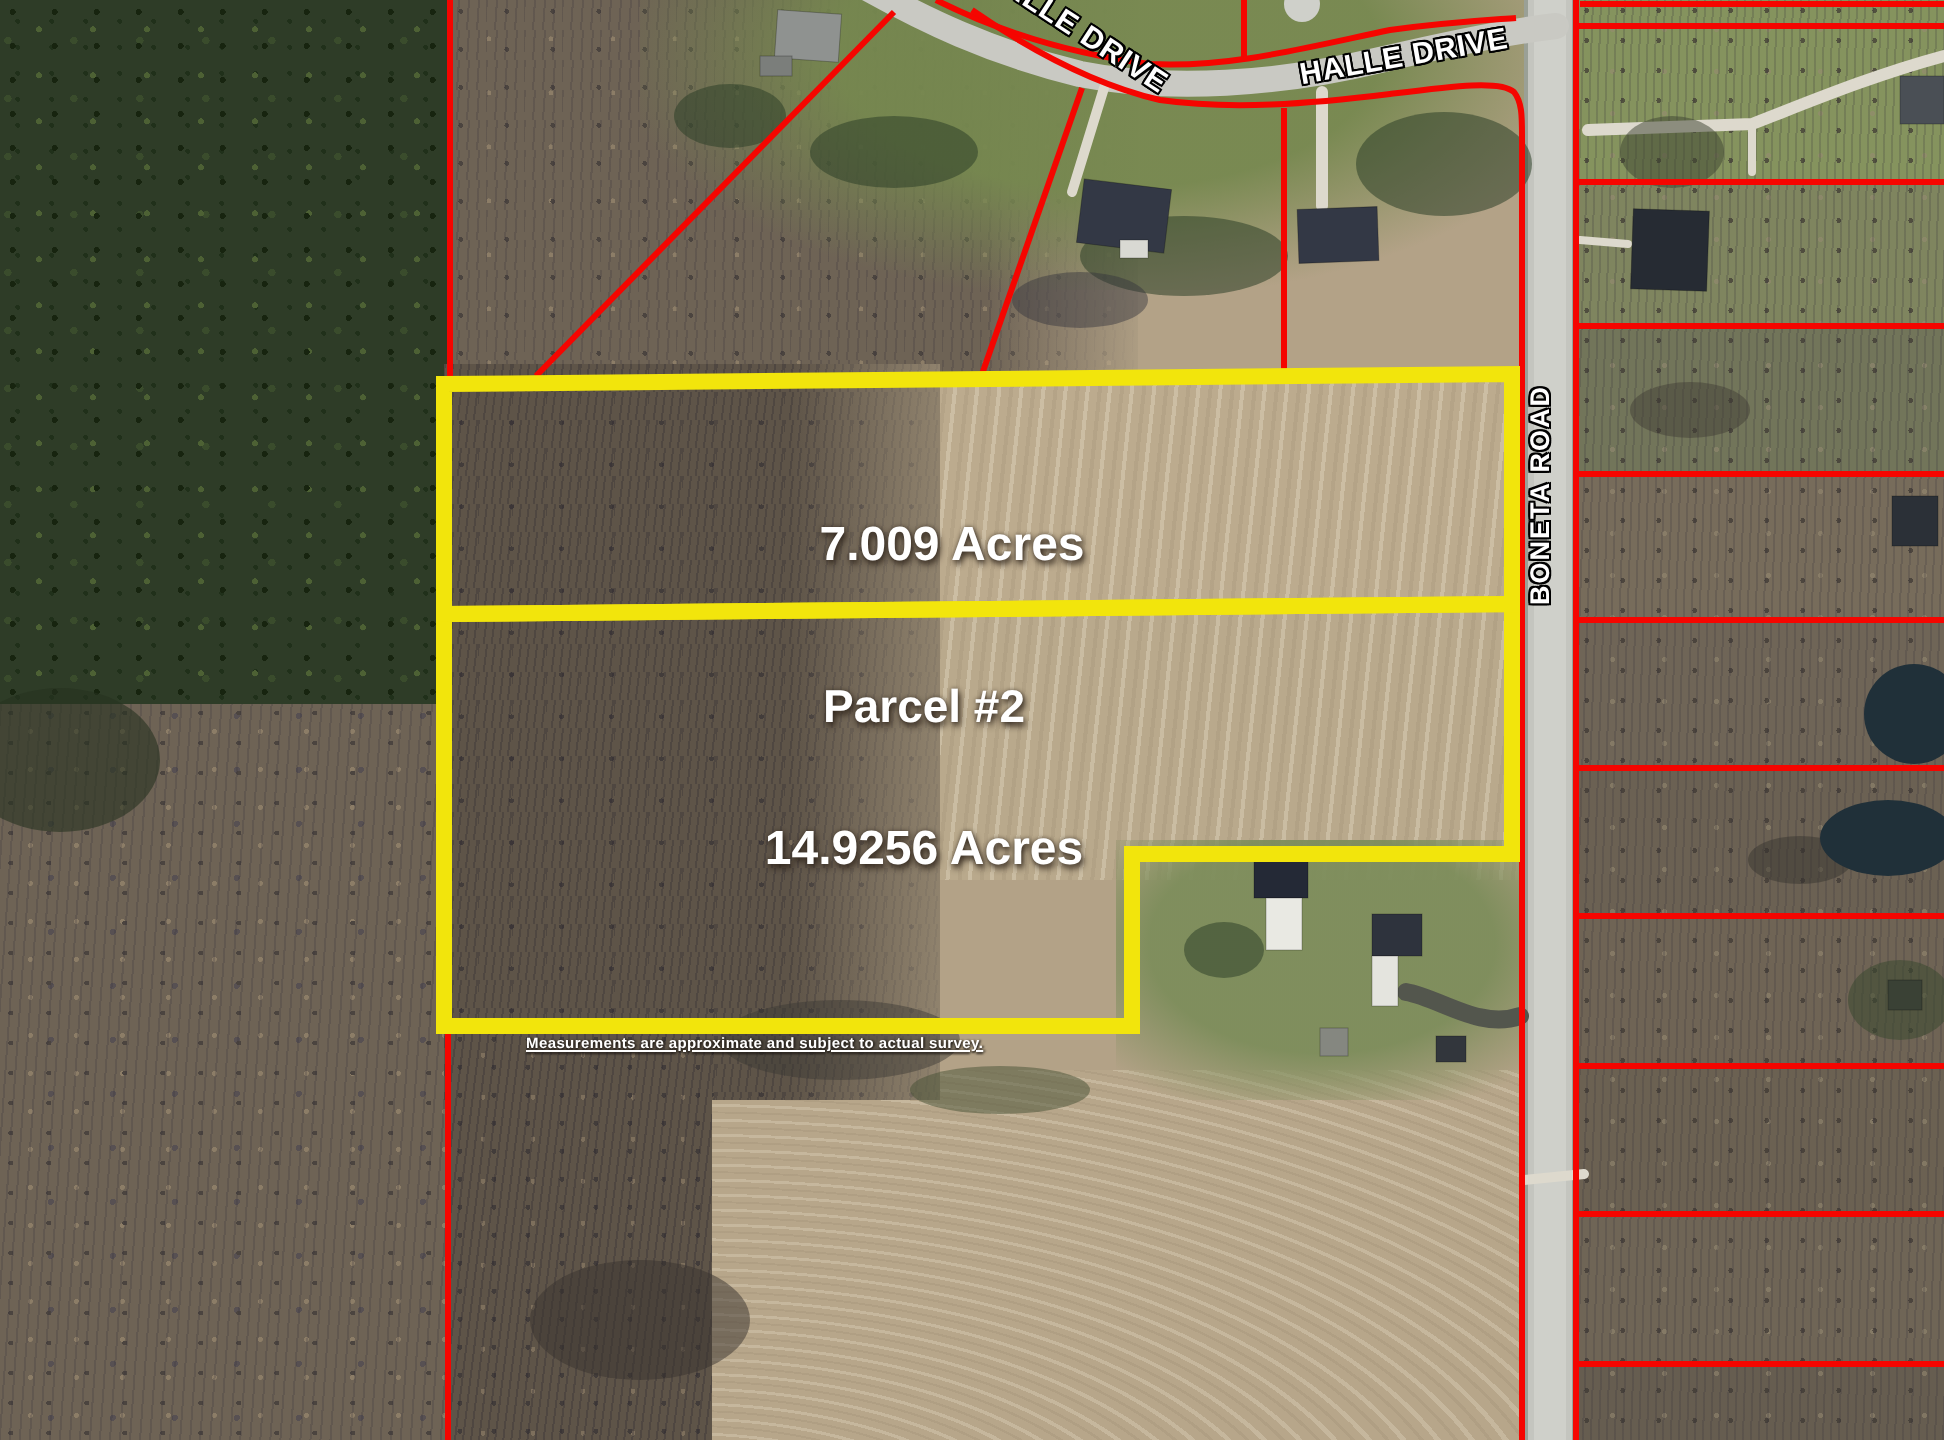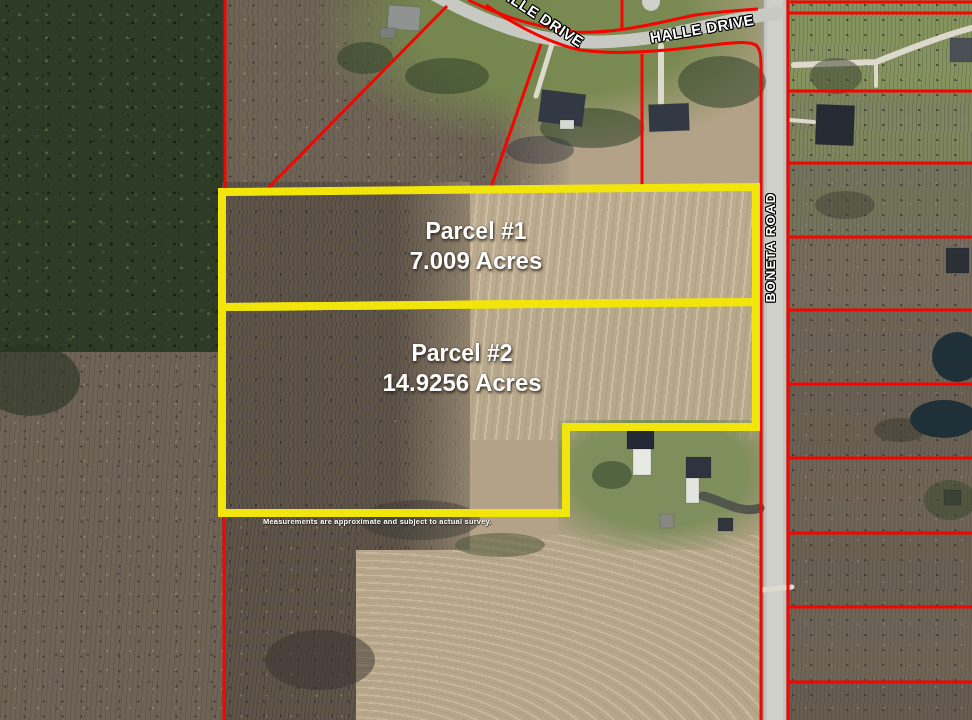--- a/index.html
+++ b/index.html
@@ -69,24 +69,25 @@
   .road-label{
     color:#fff;font-weight:bold;font-size:15px;letter-spacing:.5px;white-space:nowrap;
     text-align:center;
     text-shadow:-1px 0 #000,1px 0 #000,0 -1px #000,0 1px #000,-1px -1px #000,1px 1px #000,1px -1px #000,-1px 1px #000;
   }
   .parcel-label{
     color:#fff;font-weight:bold;text-align:center;line-height:30px;
     text-shadow:1px 2px 3px rgba(48,38,28,.95),0 0 2px rgba(48,38,28,.6);
   }
   .parcel-label .l1{font-size:23px;}
-  .parcel-label .l2{font-size:24px;}
+  .parcel-label .l2{font-size:24px;margin-top:42px;}
   .disclaimer{
     color:#fff;font-weight:bold;font-size:7.5px;letter-spacing:.2px;white-space:nowrap;
     text-shadow:0 1px 1px rgba(30,25,20,.9),1px 0 1px rgba(30,25,20,.7);
+    text-decoration:underline;
   }
 </style>
 </head>
 <body>
 
 <div class="stage">
 
   <div class="abs forest-dark" style="left:0;top:0;width:224px;height:352px;"></div>
   <div class="abs scrub" style="left:0;top:352px;width:226px;height:368px;"></div>
   <div class="abs scrub" style="left:224px;top:0;width:345px;height:196px;background-image:linear-gradient(90deg,rgba(110,99,85,0) 78%,rgba(188,171,142,.8) 100%),repeating-linear-gradient(94deg, rgba(52,48,58,.22) 0 1px, transparent 1px 5px),radial-gradient(circle 2px at 28% 30%, #4b443f 60%, transparent 62%),radial-gradient(circle 2px at 66% 72%, #8c7d67 60%, transparent 62%);"></div>
@@ -188,21 +189,20 @@
       <path d="M222,307 L756,302 L756,427 L566,427 L566,513 L222,513 Z"></path>
       <path d="M222,192 L756,187 L756,302 L222,307 Z"></path>
     </g>
   </svg>
 
   <div class="abs road-label" style="left:468px;top:6px;width:140px;transform:rotate(33deg);">HALLE DRIVE</div>
   <div class="abs road-label" style="left:637px;top:20px;width:130px;transform:rotate(-10deg);">HALLE DRIVE</div>
   <div class="abs road-label" style="left:710px;top:240px;width:120px;font-size:13.5px;letter-spacing:1px;transform:rotate(-90deg);">BONETA ROAD</div>
 
   <div class="abs parcel-label" style="left:326px;top:216px;width:300px;">
-    <div class="l1">Parcel #1</div>
     <div class="l2">7.009 Acres</div>
   </div>
   <div class="abs parcel-label" style="left:312px;top:338px;width:300px;">
     <div class="l1">Parcel #2</div>
     <div class="l2">14.9256 Acres</div>
   </div>
 
   <div class="abs disclaimer" style="left:263px;top:517px;">Measurements are approximate and subject to actual survey.</div>
 </div>
 

